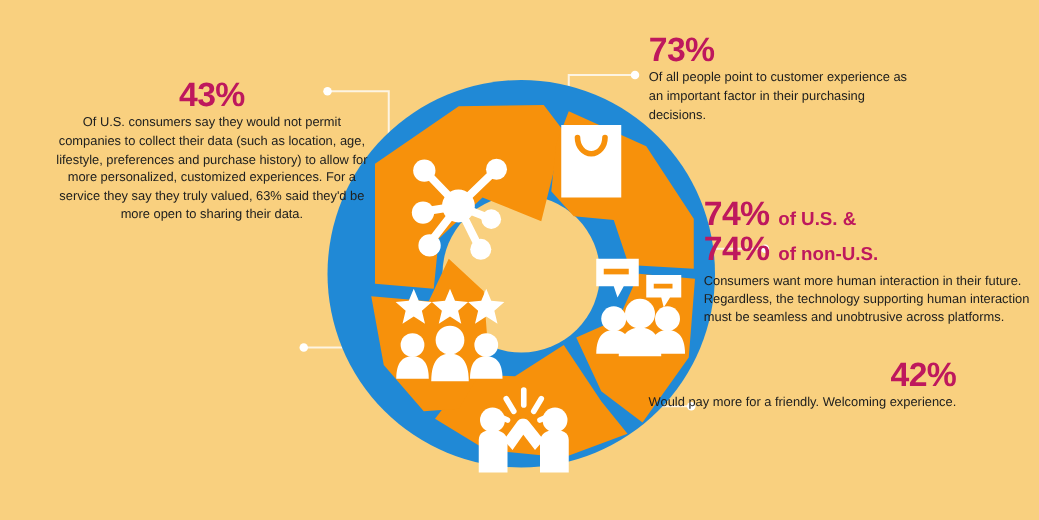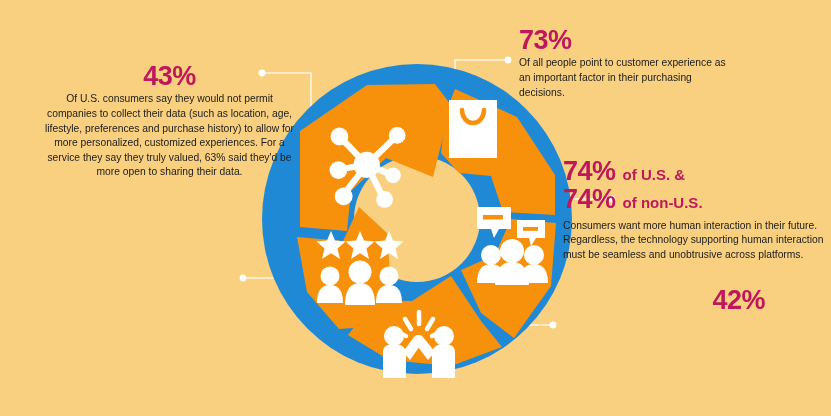--- a/index.html
+++ b/index.html
@@ -190,15 +190,16 @@
     <div class="pct pctrow">
       <span>74%</span>
       <span class="suffix">of non-U.S.</span>
     </div>
     <div class="body">Consumers want more human interaction in their future. Regardless, the technology supporting human interaction must be seamless and unobtrusive across platforms.</div>
   </div>
 
 
   <div class="callout" id="c-42">
     <div class="pct">42%</div>
+    <div class="body">Would pay more for a friendly. Welcoming experience.</div>
   </div>
 
 </div>
 
 </body></html>

